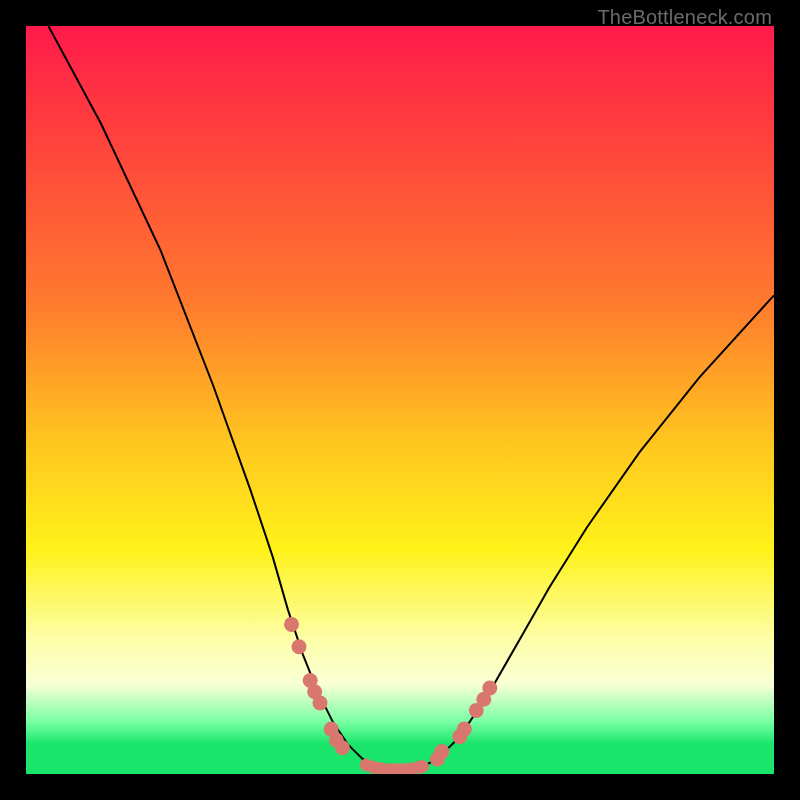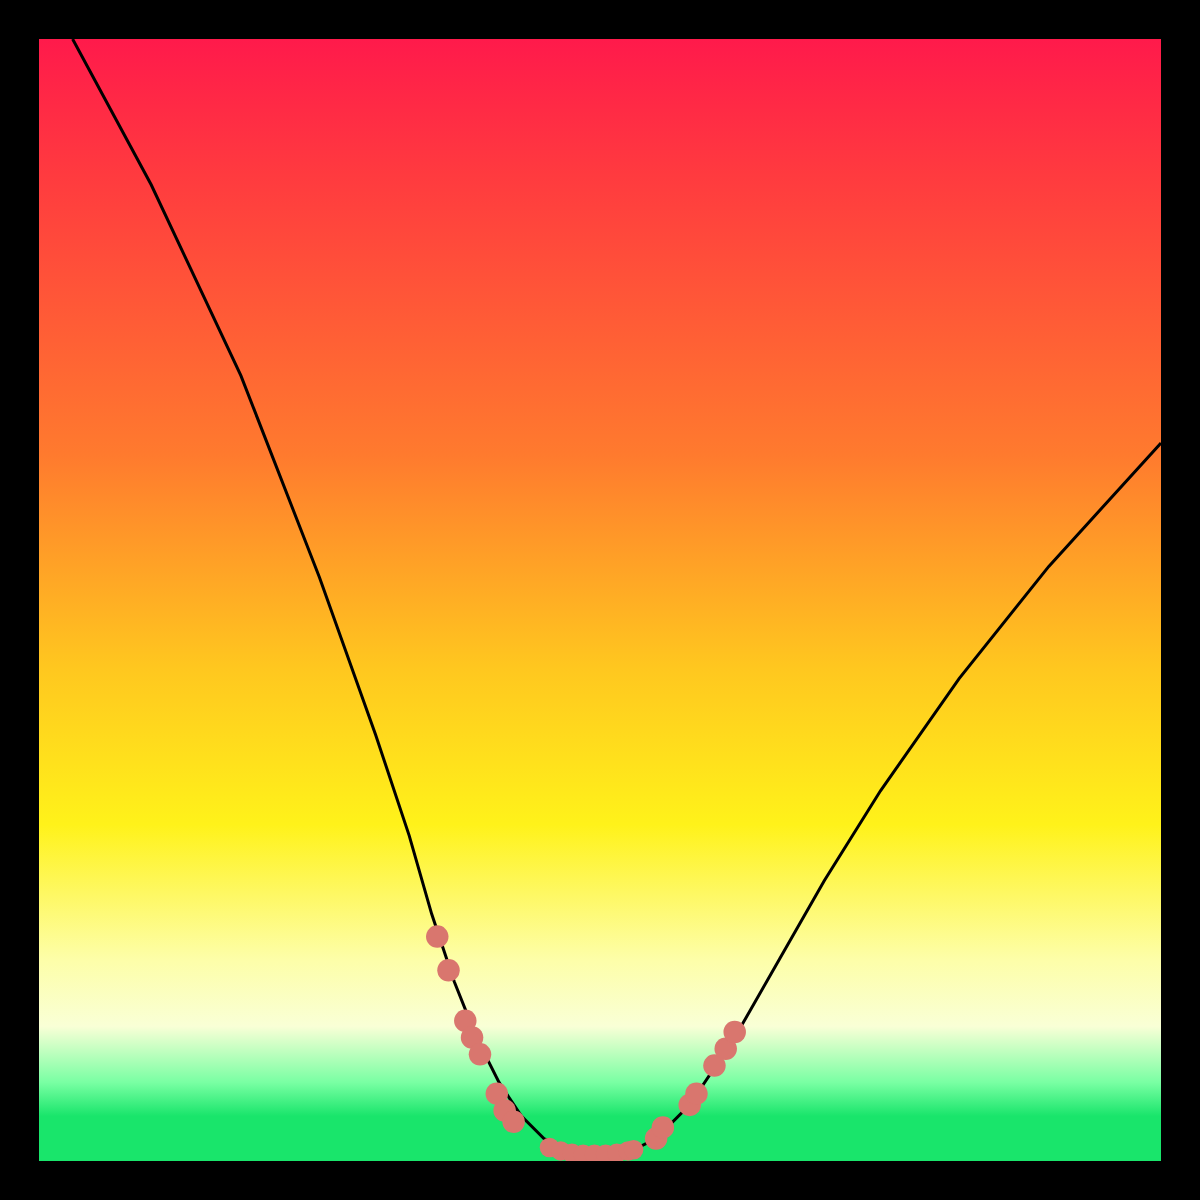--- a/index.html
+++ b/index.html
@@ -103,13 +103,14 @@
           <circle cx="362.8" cy="743.5" r="6.5" class="dot"></circle>
           <circle cx="370.3" cy="743.5" r="6.5" class="dot"></circle>
           <circle cx="377.7" cy="743.5" r="6.5" class="dot"></circle>
           <circle cx="385.2" cy="742.8" r="6.5" class="dot"></circle>
           <circle cx="392.7" cy="741.3" r="6.5" class="dot"></circle>
           <circle cx="396.4" cy="740.5" r="6.5" class="dot"></circle>
         </g>
     </svg>
   </div>
 
+  <div class="watermark">TheBottleneck.com</div>
 </div>
 
 </body></html>

